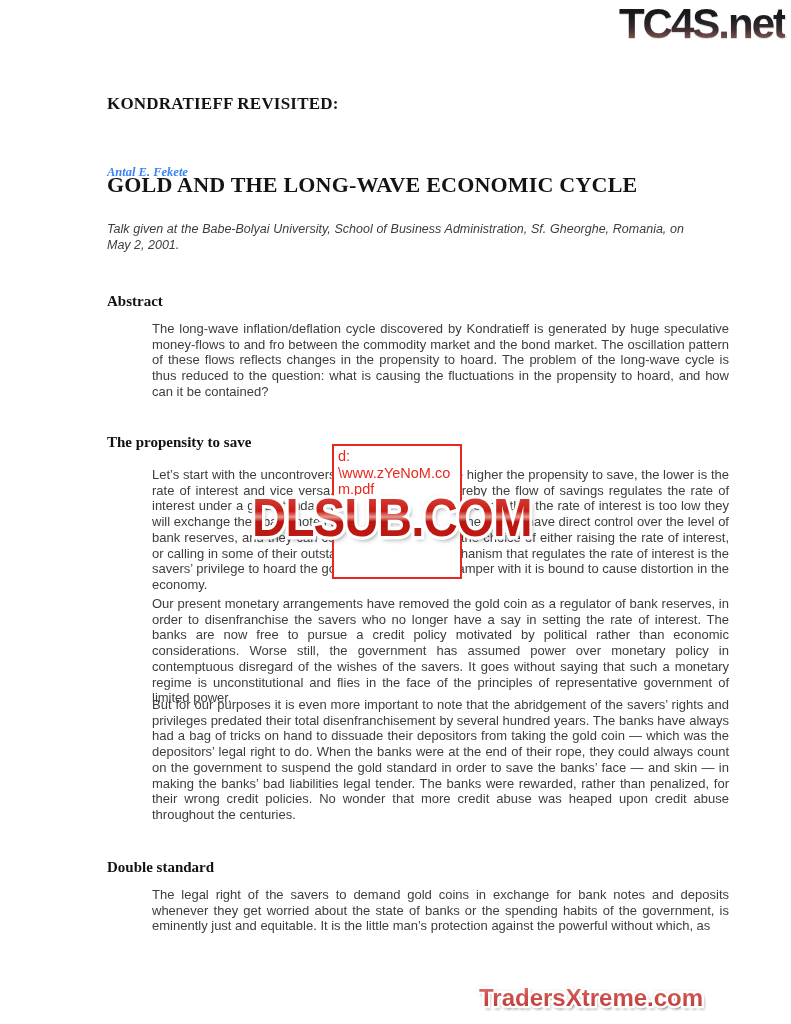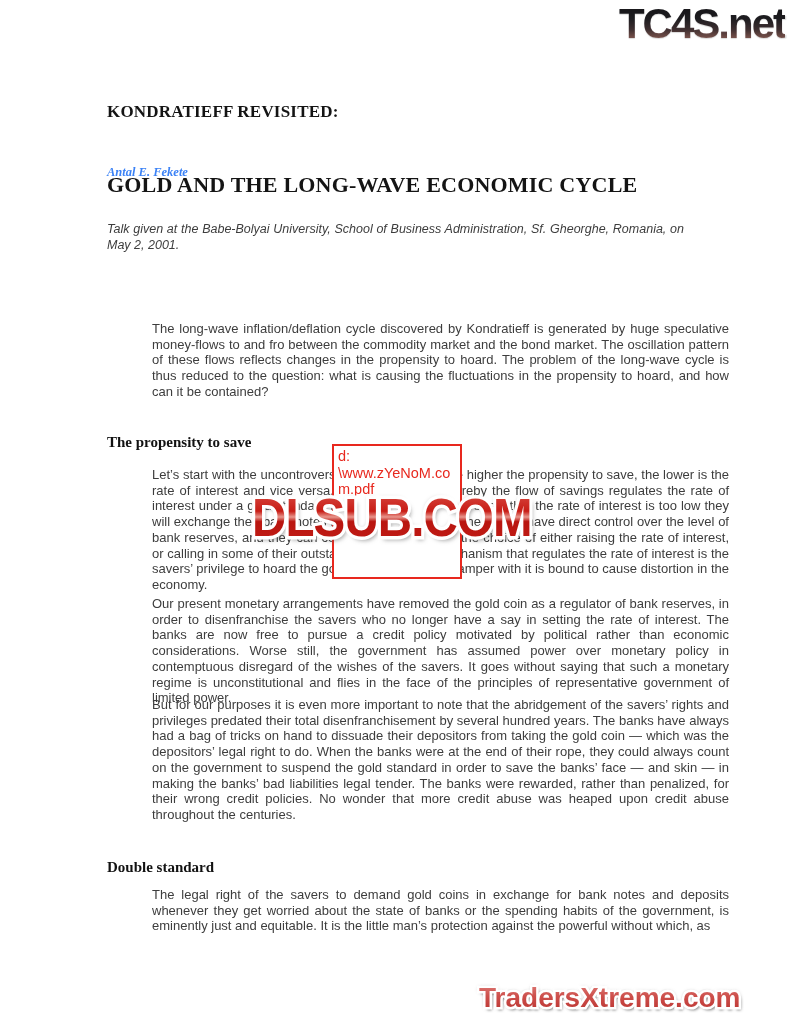--- a/index.html
+++ b/index.html
@@ -6,21 +6,21 @@
   .page {
     position:relative; width:791px; height:1024px; background:#ffffff;
     font-family:"Liberation Sans", sans-serif; overflow:hidden;
   }
   .abs { position:absolute; }
   .col { left:107px; width:577px; }
 
   
   .title-kicker {
     font-family:"Liberation Serif", serif; font-weight:bold;
-    font-size:17px; line-height:20px; color:#141414; letter-spacing:.2px;margin-top:8px;
+    font-size:17px; line-height:20px; color:#141414; letter-spacing:.2px;
   }
   .doc-title {
     font-family:"Liberation Serif", serif; font-weight:bold;
     font-size:22px; line-height:26px; color:#141414; letter-spacing:.2px;
   }
   .doc-author {
     font-family:"Liberation Serif", serif; font-weight:bold; font-style:italic;
     font-size:12.5px; line-height:15px; color:#3b82f6;
   }
   .venue-note {
@@ -72,21 +72,21 @@
   .dlsub-fill {
     z-index:2;
     background:linear-gradient(180deg,#db524a 0%,#c81d16 40%,#e8968d 50%,#b9150f 58%,#c21d17 100%);
     -webkit-background-clip:text; background-clip:text;
     -webkit-text-fill-color:transparent; color:#c21a13;
   }
 
   
   .footer-wrap { left:479px; top:981px; z-index:4; white-space:nowrap; }
   .footer-layer {
-    position:absolute; left:0; top:0; font-weight:bold; font-size:28px;
+    position:absolute; left:0; top:0; font-weight:bold; font-size:24px;
     line-height:34px; letter-spacing:0; white-space:nowrap;
   }
   .footer-stroke {
     color:#ffffff; -webkit-text-stroke:5px #ffffff; z-index:1;
     text-shadow:2px 3px 3px rgba(60,60,60,0.75), -1px -1px 2px rgba(60,60,60,0.5), 0 0 4px rgba(70,70,70,0.6);
   }
   .footer-fill {
     z-index:2;
     background:linear-gradient(180deg,#e08581 0%,#cd4f4b 45%,#b72f2c 100%);
     -webkit-background-clip:text; background-clip:text;
@@ -99,20 +99,21 @@
 <div class="page">
 
   <div class="abs tc4s">TC4S.net</div>
 
   <div class="abs col title-kicker" style="top:94px;">KONDRATIEFF REVISITED:</div>
   <div class="abs col doc-title" style="top:128px;margin-top:44px;">GOLD AND THE LONG-WAVE ECONOMIC CYCLE</div>
   <div class="abs col doc-author" style="top:165px;">Antal E. Fekete</div>
 
   <div class="abs col venue-note" style="top:222px;">Talk given at the Babe-Bolyai University, School of Business Administration, Sf. Gheorghe, Romania, on May 2, 2001.</div>
 
+  <div class="abs col section-heading" style="top:292px;">Abstract</div>
   <div class="abs col body-text" style="top:321px;">The long-wave inflation/deflation cycle discovered by Kondratieff is generated by huge speculative money-flows to and fro between the commodity market and the bond market. The oscillation pattern of these flows reflects changes in the propensity to hoard. The problem of the long-wave cycle is thus reduced to the question: what is causing the fluctuations in the propensity to hoard, and how can it be contained?</div>
 
   <div class="abs col section-heading" style="top:433px;">The propensity to save</div>
   <div class="abs col body-text" style="top:467px;">Let’s start with the uncontroversial proposition that the higher the propensity to save, the lower is the rate of interest and vice versa. The mechanism whereby the flow of savings regulates the rate of interest under a gold standard is as follows. If the savers feel that the rate of interest is too low they will exchange their bank notes for the gold coin. Thus the savers have direct control over the level of bank reserves, and they can confront the banks with the choice of either raising the rate of interest, or calling in some of their outstanding loans. The mechanism that regulates the rate of interest is the savers’ privilege to hoard the gold coin. Any effort to tamper with it is bound to cause distortion in the economy.</div>
   <div class="abs col body-text" style="top:596px;">Our present monetary arrangements have removed the gold coin as a regulator of bank reserves, in order to disenfranchise the savers who no longer have a say in setting the rate of interest. The banks are now free to pursue a credit policy motivated by political rather than economic considerations. Worse still, the government has assumed power over monetary policy in contemptuous disregard of the wishes of the savers. It goes without saying that such a monetary regime is unconstitutional and flies in the face of the principles of representative government of limited power.</div>
   <div class="abs col body-text" style="top:697px;">But for our purposes it is even more important to note that the abridgement of the savers’ rights and privileges predated their total disenfranchisement by several hundred years. The banks have always had a bag of tricks on hand to dissuade their depositors from taking the gold coin — which was the depositors’ legal right to do. When the banks were at the end of their rope, they could always count on the government to suspend the gold standard in order to save the banks’ face — and skin — in making the banks’ bad liabilities legal tender. The banks were rewarded, rather than penalized, for their wrong credit policies. No wonder that more credit abuse was heaped upon credit abuse throughout the centuries.</div>
 
   <div class="abs col body-text" style="top:887px;">The legal right of the savers to demand gold coins in exchange for bank notes and deposits whenever they get worried about the state of banks or the spending habits of the government, is eminently just and equitable. It is the little man’s protection against the powerful without which, as</div>
   <div class="abs col section-heading" style="top:858px;">Double standard</div>
 

